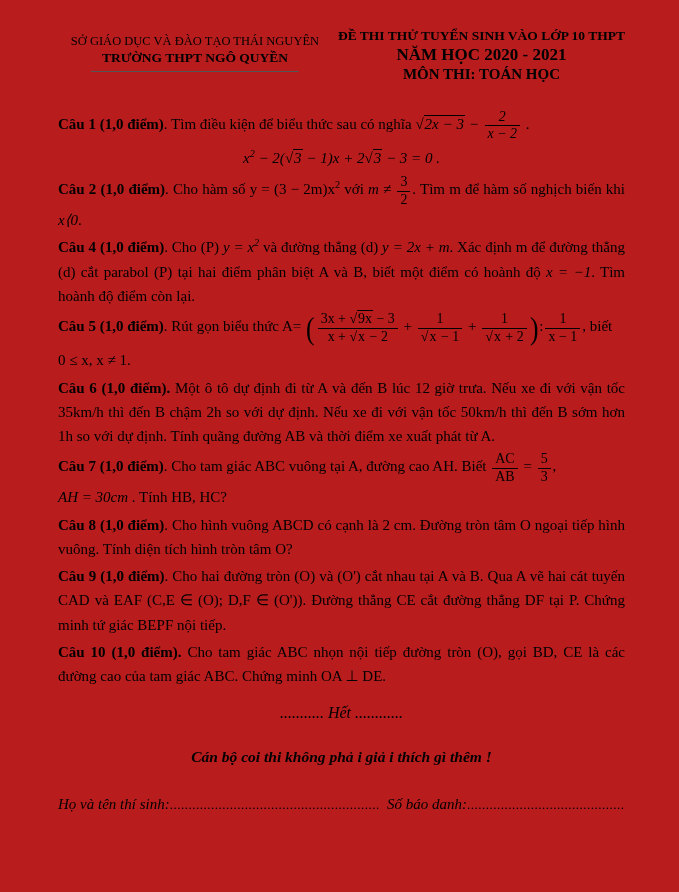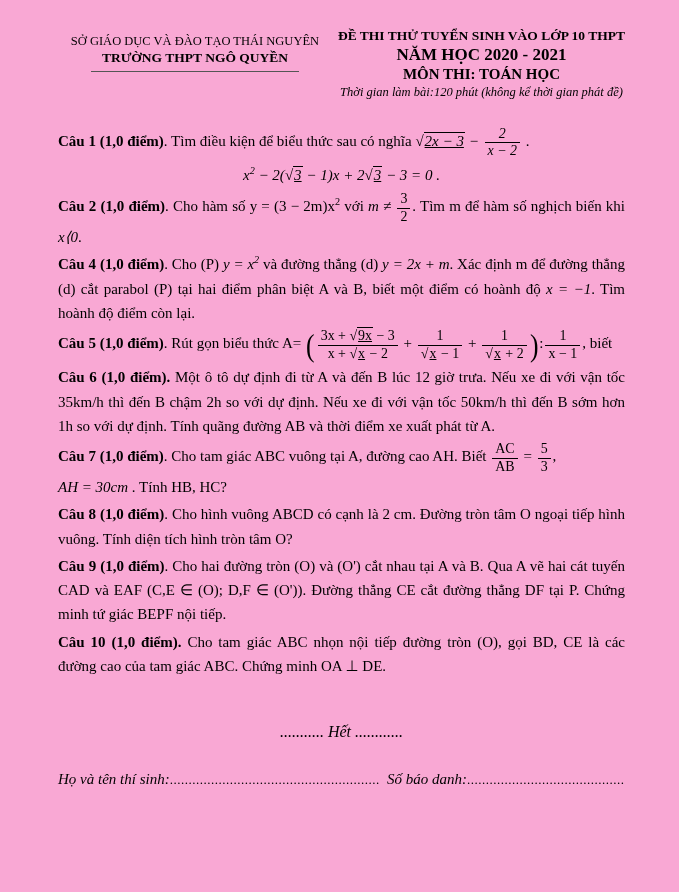--- a/index.html
+++ b/index.html
@@ -1,17 +1,17 @@
 <!DOCTYPE html>
 <html><head>
 <meta charset="utf-8">
 <style>
   html,body{margin:0;padding:0;background:#ffffff;}
   .page{
-    width:679px;height:892px;background:#f9a8d4;color:#000;
+    width:679px;height:892px;background:#b91c1c;color:#000;
     font-family:"Liberation Serif", serif;
     box-sizing:border-box;position:relative;
     padding:28px 54px 0 58px;
     overflow:hidden;
   }
   
   .header{display:flex;align-items:flex-start;}
   .header-left{width:278px;text-align:center;padding-top:6px;}
   .hl1{font-size:12.5px;white-space:nowrap;}
   .hl2{font-size:13.5px;font-weight:bold;white-space:nowrap;margin-top:1px;}
@@ -27,28 +27,28 @@
   .qlabel{font-weight:bold;}
   .it{font-style:italic;}
   sup{font-size:0.68em;}
   
   .frac{display:inline-flex;flex-direction:column;vertical-align:middle;
         text-align:center;line-height:1.18;font-size:0.93em;margin:0 2px;}
   .frac .num{border-bottom:1px solid #000;padding:0 3px;}
   .frac .den{padding:0 3px;}
   
   .sqrt{white-space:nowrap;}
-  .sqrt .rad{border-top:1px solid #000;padding:0 1px;text-decoration:underline;}
+  .sqrt .rad{border-top:1px solid #000;padding:0 1px;}
   
   .eq-center{text-align:center;margin:1px 0 4px;}
   
   .bigp{font-size:32px;font-weight:300;vertical-align:middle;line-height:0.9;
         display:inline-block;transform:scaleX(.8);}
   
-  .het{text-align:center;font-style:italic;margin-top:45px;}
+  .het{text-align:center;font-style:italic;margin-top:15px;}
   .note{text-align:center;font-style:italic;font-weight:bold;margin-top:26px;font-size:15.5px;}
   .sign-row{display:flex;align-items:baseline;margin-top:30px;font-size:15px;}
   .sign-label{font-style:italic;white-space:nowrap;}
   .dots{overflow:hidden;white-space:nowrap;font-size:13px;letter-spacing:.5px;}
   .dots-fill{flex:1;}
   .dots-end{width:158px;}
   .gap{width:8px;}
 </style>
 </head>
 <body>
@@ -58,21 +58,20 @@
   <div class="header">
     <div class="header-left">
       <div class="hl1">SỞ GIÁO DỤC VÀ ĐÀO TẠO THÁI NGUYÊN</div>
       <div class="hl2">TRƯỜNG THPT NGÔ QUYỀN</div>
       <div class="hrule"></div>
     </div>
     <div class="header-right">
       <div class="hr1">ĐỀ THI THỬ TUYỂN SINH VÀO LỚP 10 THPT</div>
       <div class="hr2">NĂM HỌC 2020 - 2021</div>
       <div class="hr3">MÔN THI: TOÁN HỌC</div>
-      <div class="hr4">Thời gian làm bài:120 phút (không kể thời gian phát đề)</div>
     </div>
   </div>
 
   <div class="content">
 
     <p class="q"><b class="qlabel">Câu 1 (1,0 điểm)</b><span>. Tìm điều kiện để biểu thức sau có nghĩa </span><span class="sqrt it"><span>√</span><span class="rad">2x − 3</span></span><span class="it"> − </span><span class="frac it">
           <span class="num">2</span>
           <span class="den">x − 2</span>
         </span><span> .</span></p>
 
@@ -91,20 +90,21 @@
         </span><span> + </span><span class="frac">
           <span class="num">1</span>
           <span class="den"><span class="sqrt"><span>√</span><span class="rad">x</span></span><span> − 1</span></span>
         </span><span> + </span><span class="frac">
           <span class="num">1</span>
           <span class="den"><span class="sqrt"><span>√</span><span class="rad">x</span></span><span> + 2</span></span>
         </span><span class="bigp">)</span><span>:</span><span class="frac">
           <span class="num">1</span>
           <span class="den">x − 1</span>
         </span><span>, biết</span></p>
+    <p class="q">0 ≤ x, x ≠ 1.</p>
 
     <p class="q"><b class="qlabel">Câu 6 (1,0 điểm).</b><span> Một ô tô dự định đi từ A và đến B lúc 12 giờ trưa. Nếu xe đi với vận tốc 35km/h thì đến B chậm 2h so với dự định. Nếu xe đi với vận tốc 50km/h thì đến B sớm hơn 1h so với dự định. Tính quãng đường AB và thời điểm xe xuất phát từ A.</span></p>
 
     <p class="q"><b class="qlabel">Câu 7 (1,0 điểm)</b><span>. Cho tam giác ABC vuông tại A, đường cao AH. Biết </span><span class="frac">
           <span class="num">AC</span>
           <span class="den">AB</span>
         </span><span> = </span><span class="frac">
           <span class="num">5</span>
           <span class="den">3</span>
         </span><span>,</span><br><span class="it">AH = 30cm</span><span> . Tính HB, HC?</span></p>
@@ -112,20 +112,21 @@
     <p class="q"><b class="qlabel">Câu 8 (1,0 điểm)</b><span>. Cho hình vuông ABCD có cạnh là 2 cm. Đường tròn tâm O ngoại tiếp hình vuông. Tính diện tích hình tròn tâm O?</span></p>
 
     <p class="q"><b class="qlabel">Câu 9 (1,0 điểm)</b><span>. Cho hai đường tròn (O) và (O') cắt nhau tại A và B. Qua A vẽ hai cát tuyến CAD và EAF (C,E ∈ (O); D,F ∈ (O')). Đường thẳng CE cắt đường thẳng DF tại P. Chứng minh tứ giác BEPF nội tiếp.</span></p>
 
     <p class="q"><b class="qlabel">Câu 10 (1,0 điểm).</b><span> Cho tam giác ABC nhọn nội tiếp đường tròn (O), gọi BD, CE là các đường cao của tam giác ABC. Chứng minh OA ⊥ DE.</span></p>
 
   </div>
 
   <div class="het">........... Hết ............</div>
 
+  <div class="note">Cán bộ  coi thi không phả i giả i thích gì thêm !</div>
 
   <div class="sign-row">
     <span class="sign-label">Họ và tên thí sinh:</span>
       <span class="dots dots-fill">........................................................................................................................................................</span>
       <span class="gap"></span>
       <span class="sign-label">Số báo danh:</span>
       <span class="dots dots-end">........................................................................................................</span>
   </div>
 
 </div>

